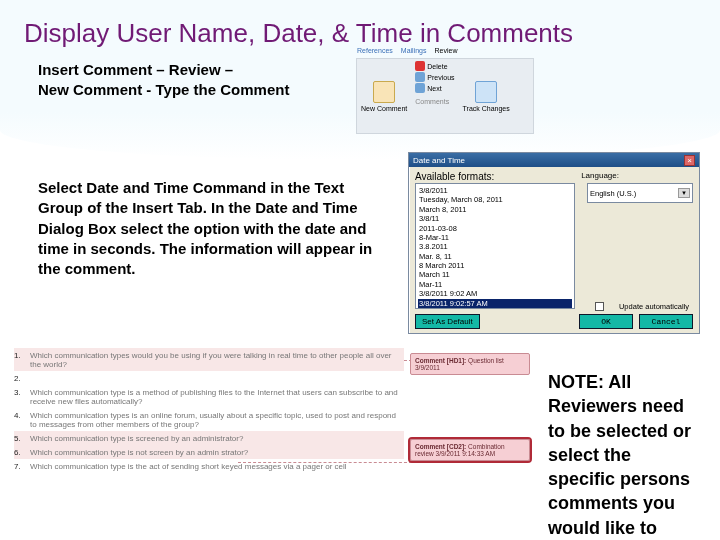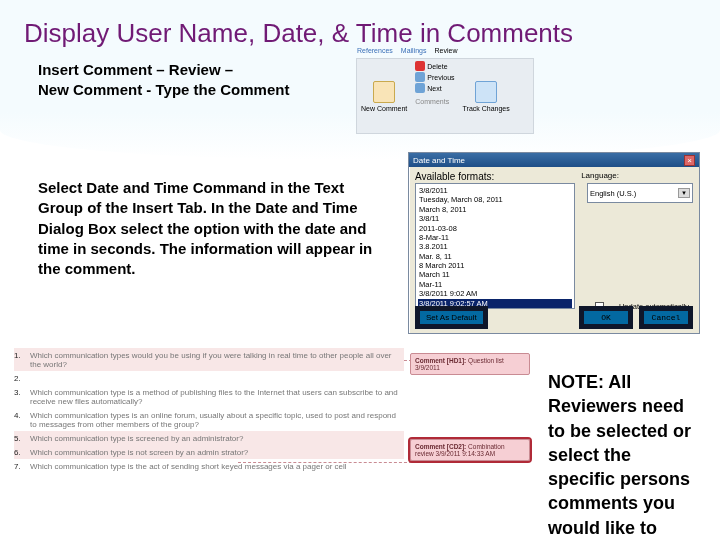--- a/index.html
+++ b/index.html
@@ -99,21 +99,21 @@
     position:absolute; top:16px; right:6px;
     width:106px; height:20px; background:#fff; border:1px solid #7a8aa0;
     font-size:7.5px; padding:1px 2px;
     display:flex; justify-content:space-between; align-items:center;
   }
   .dt-lang .caret { width:12px; height:10px; background:#ddd; border:1px solid #999; text-align:center; font-size:7px; line-height:8px; }
   .dt-lang-label { position:absolute; top:4px; right:80px; font-size:8px; }
   .dt-check { position:absolute; bottom:22px; right:10px; font-size:7.5px; display:flex; align-items:center; gap:15px;margin-left:12px; }
   .dt-check .box { width:9px; height:9px; border:1px solid #555; background:#fff; }
   .dt-btnrow { position:absolute; bottom:4px; left:6px; right:6px; display:flex; justify-content:space-between; }
-  .dt-btn { border:5px solid #0f172a; background:#0369a1; font-size:8px; padding:2px 6px; min-width:54px; text-align:center; }
+  .dt-btn { border:1px solid #0f172a; background:#14b8a6; font-size:8px; padding:2px 6px; min-width:54px; text-align:center; }
   .dt-btngroup { display:flex; gap:6px;font-family:Liberation Mono, monospace; }
   
   .qlist {
     position: absolute;
     top: 348px; left: 14px;
     width: 390px;
     font-size: 8px;
     color: #555;
     z-index:2;
   }

